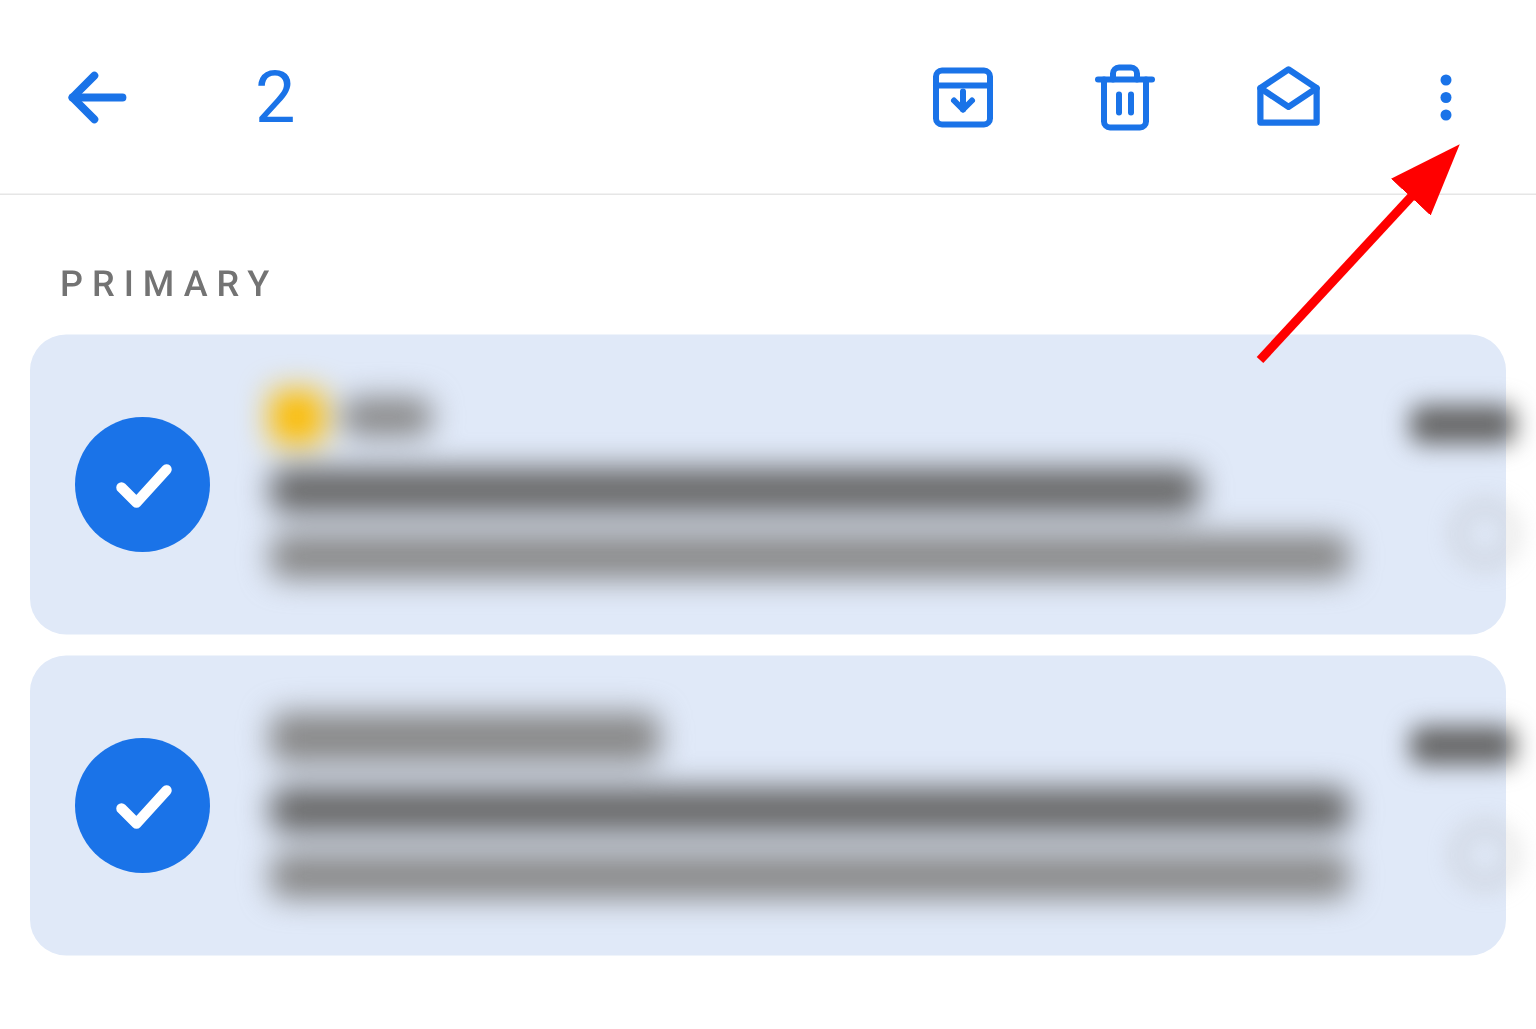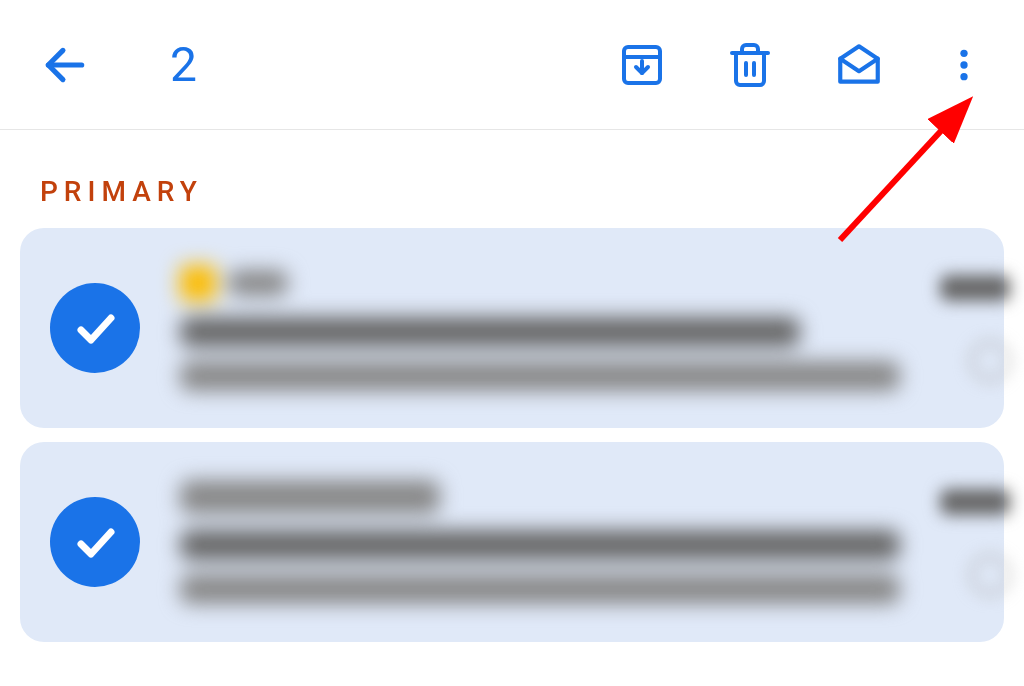--- a/index.html
+++ b/index.html
@@ -39,22 +39,22 @@
       justify-content: center;
       cursor: pointer;
       color: #1a73e8;
     }
     .count {
       color: #1a73e8;
       font-size: 48px;
       font-weight: 400;
     }
     .section-label {
-      color: #c2410c;
-      font-size: 28px;
+      color: #737373;
+      font-size: 24px;
       font-weight: 500;
       letter-spacing: 6px;
       padding: 45px 40px 20px 40px;
     }
     .email-list {
       padding: 0 20px;
     }
     .email-item {
       background: #e0e9f8;
       border-radius: 24px;

